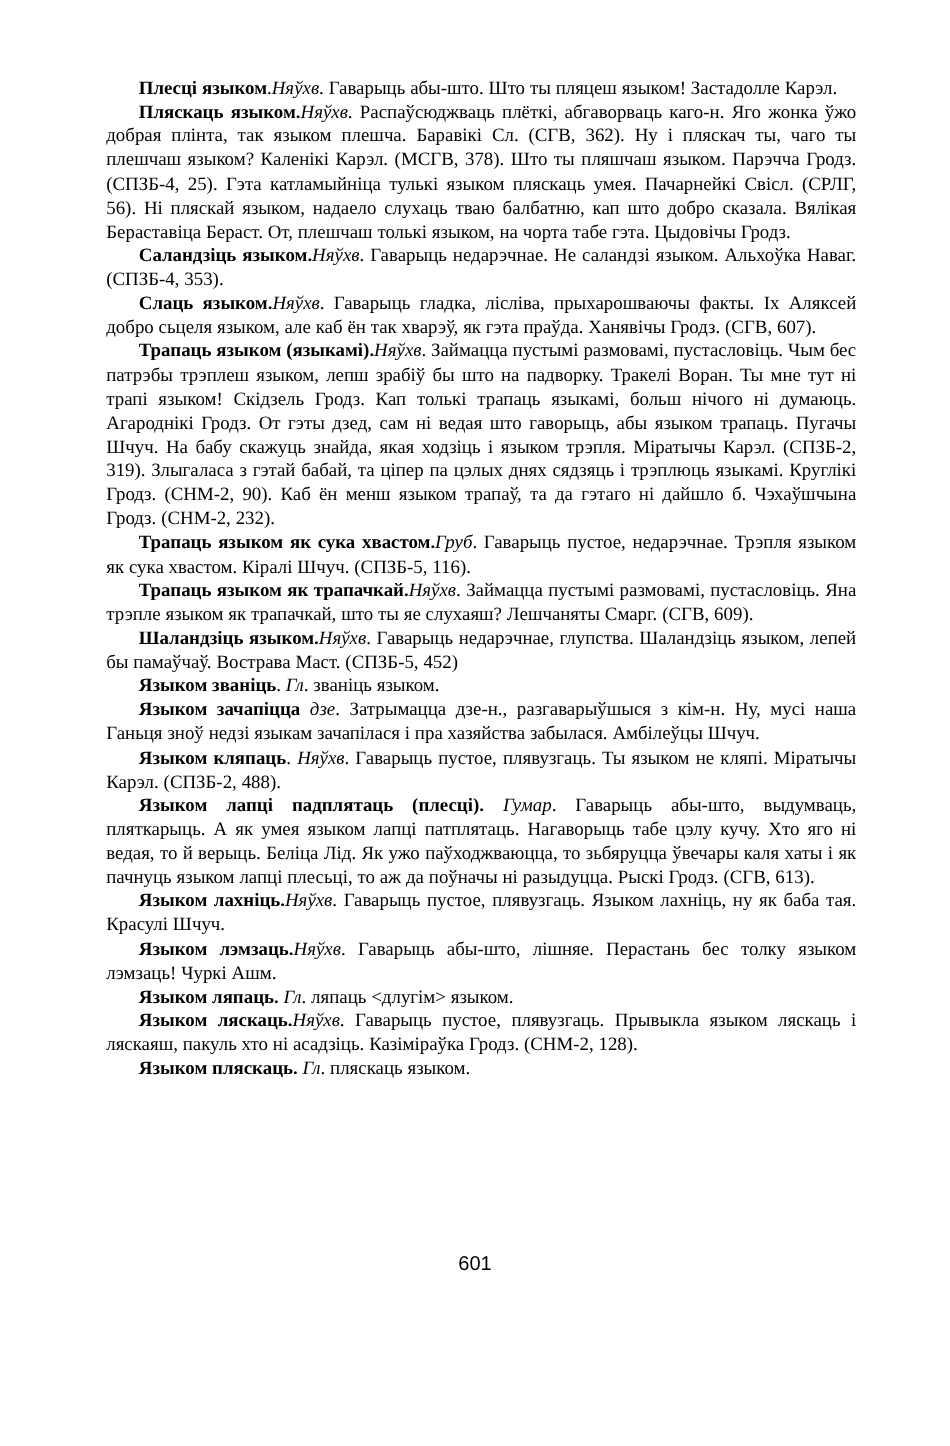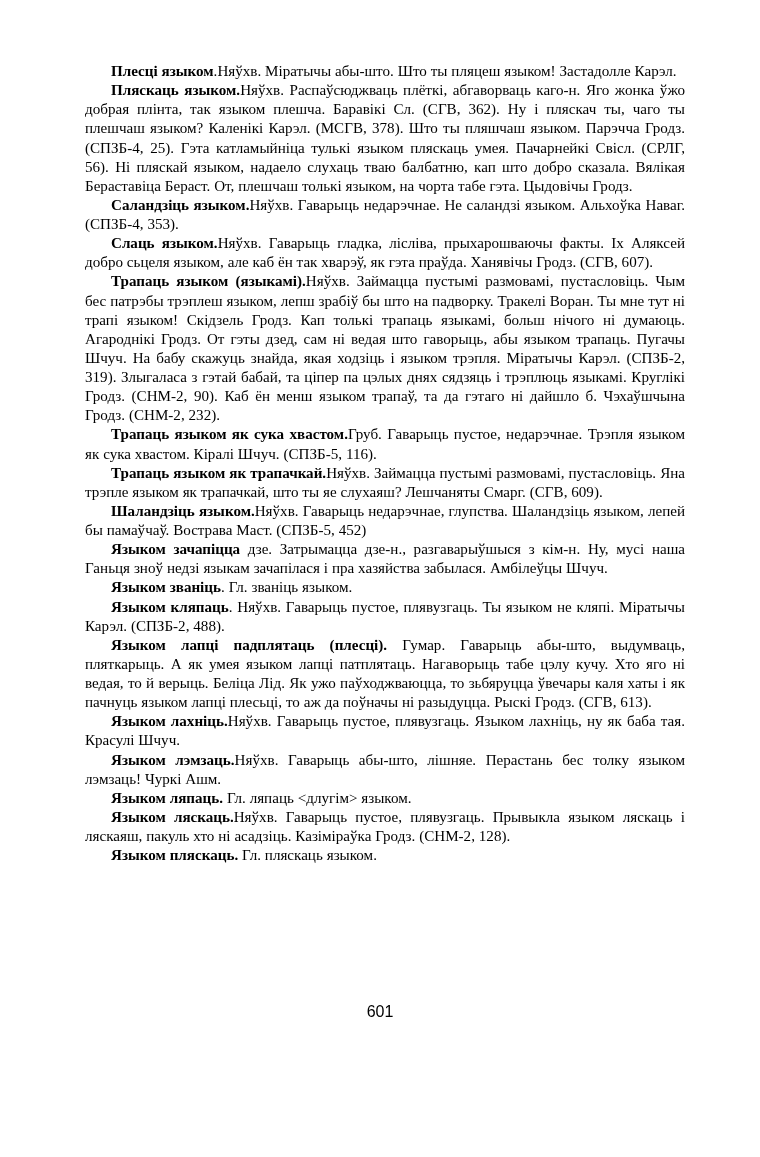--- a/index.html
+++ b/index.html
@@ -36,20 +36,21 @@
     hyphens: none;
     word-spacing: 0.1px;
   }
   .entry + .entry {
     margin-top: 0px;
   }
   .hw {
     font-weight: bold;
   }
   .lbl {
+    font-style: italic;
   }
   .ex {
   }
   .def {
     font-style: normal;
   }
   .src {
     font-style: normal;
     margin-top: 16px;
   }
@@ -61,30 +62,30 @@
     text-align: center;
     font-size: 16px;
     font-family: Liberation Sans, sans-serif;
   }
 </style>
 </head>
 <body>
 
 <div class="page">
   <div class="text-column" id="entries-root">
-      <p class="entry"><span class="hw">Плесці языком</span><span class="def">.</span><span class="lbl">Няўхв</span><span class="def">. Міратычы абы-што. </span><span class="ex">Што ты пляцеш языком!</span><span class="src"> Застадолле Карэл.</span></p>
+      <p class="entry"><span class="hw">Плесці языком</span><span class="def">.</span><span class="lbl">Няўхв</span><span class="def">. Гаварыць абы-што. </span><span class="ex">Што ты пляцеш языком!</span><span class="src"> Застадолле Карэл.</span></p>
       <p class="entry"><span class="hw">Пляскаць языком.</span><span class="lbl">Няўхв</span><span class="def">. Распаўсюджваць плёткі, абгаворваць каго-н. </span><span class="ex">Яго жонка ўжо добрая плінта, так языком плешча.</span><span class="src"> Баравікі Сл. (СГВ, 362). </span><span class="ex">Ну і пляскач ты, чаго ты плешчаш языком?</span><span class="src"> Каленікі Карэл. (МСГВ, 378). </span><span class="ex">Што ты пляшчаш языком.</span><span class="src"> Парэчча Гродз. (СПЗБ-4, 25). </span><span class="ex">Гэта катламыйніца тулькі языком пляскаць умея.</span><span class="src"> Пачарнейкі Свісл. (СРЛГ, 56). </span><span class="ex">Ні пляскай языком, надаело слухаць тваю балбатню, кап што добро сказала.</span><span class="src"> Вялікая Бераставіца Бераст. </span><span class="ex">От, плешчаш толькі языком, на чорта табе гэта.</span><span class="src"> Цыдовічы Гродз.</span></p>
       <p class="entry"><span class="hw">Саландзіць языком.</span><span class="lbl">Няўхв</span><span class="def">. Гаварыць недарэчнае. </span><span class="ex">Не саландзі языком.</span><span class="src"> Альхоўка Наваг. (СПЗБ-4, 353).</span></p>
       <p class="entry"><span class="hw">Слаць языком.</span><span class="lbl">Няўхв</span><span class="def">. Гаварыць гладка, лісліва, прыхарошваючы факты. </span><span class="ex">Іх Аляксей добро сьцеля языком, але каб ён так хварэў, як гэта праўда.</span><span class="src"> Ханявічы Гродз. (СГВ, 607).</span></p>
       <p class="entry"><span class="hw">Трапаць языком (языкамі).</span><span class="lbl">Няўхв</span><span class="def">. Займацца пустымі размовамі, пустасловіць. </span><span class="ex">Чым бес патрэбы трэплеш языком, лепш зрабіў бы што на падворку.</span><span class="src"> Тракелі Воран. </span><span class="ex">Ты мне тут ні трапі языком!</span><span class="src"> Скідзель Гродз. </span><span class="ex">Кап толькі трапаць языкамі, больш нічого ні думаюць.</span><span class="src"> Агароднікі Гродз. </span><span class="ex">От гэты дзед, сам ні ведая што гаворыць, абы языком трапаць.</span><span class="src"> Пугачы Шчуч. </span><span class="ex">На бабу скажуць знайда, якая ходзіць і языком трэпля.</span><span class="src"> Міратычы Карэл. (СПЗБ-2, 319). </span><span class="ex">Злыгаласа з гэтай бабай, та ціпер па цэлых днях сядзяць і трэплюць языкамі.</span><span class="src"> Круглікі Гродз. (СНМ-2, 90). </span><span class="ex">Каб ён менш языком трапаў, та да гэтаго ні дайшло б.</span><span class="src"> Чэхаўшчына Гродз. (СНМ-2, 232).</span></p>
       <p class="entry"><span class="hw">Трапаць языком як сука хвастом.</span><span class="lbl">Груб</span><span class="def">. Гаварыць пустое, недарэчнае. </span><span class="ex">Трэпля языком як сука хвастом.</span><span class="src"> Кіралі Шчуч. (СПЗБ-5, 116).</span></p>
       <p class="entry"><span class="hw">Трапаць языком як трапачкай.</span><span class="lbl">Няўхв</span><span class="def">. Займацца пустымі размовамі, пустасловіць. </span><span class="ex">Яна трэпле языком як трапачкай, што ты яе слухаяш?</span><span class="src"> Лешчаняты Смарг. (СГВ, 609).</span></p>
       <p class="entry"><span class="hw">Шаландзіць языком.</span><span class="lbl">Няўхв</span><span class="def">. Гаварыць недарэчнае, глупства. </span><span class="ex">Шаландзіць языком, лепей бы памаўчаў.</span><span class="src"> Вострава Маст. (СПЗБ-5, 452)</span></p>
+      <p class="entry"><span class="hw">Языком званіць</span><span class="def">. </span><span class="lbl">Гл</span><span class="def">. званіць языком.</span></p>
       <p class="entry"><span class="hw">Языком зачапіцца</span><span class="def"> </span><span class="lbl">дзе</span><span class="def">. Затрымацца дзе-н., разгаварыўшыся з кім-н. </span><span class="ex">Ну, мусі наша Ганьця зноў недзі языкам зачапілася і пра хазяйства забылася.</span><span class="src"> Амбілеўцы Шчуч.</span></p>
-      <p class="entry"><span class="hw">Языком званіць</span><span class="def">. </span><span class="lbl">Гл</span><span class="def">. званіць языком.</span></p>
       <p class="entry"><span class="hw">Языком кляпаць</span><span class="def">. </span><span class="lbl">Няўхв</span><span class="def">. Гаварыць пустое, плявузгаць. </span><span class="ex">Ты языком не кляпі.</span><span class="src"> Міратычы Карэл. (СПЗБ-2, 488).</span></p>
       <p class="entry"><span class="hw">Языком лапці падплятаць (плесці).</span><span class="def"> </span><span class="lbl">Гумар</span><span class="def">. Гаварыць абы-што, выдумваць, пляткарыць. </span><span class="ex">А як умея языком лапці патплятаць. Нагаворыць табе цэлу кучу. Хто яго ні ведая, то й верыць.</span><span class="src"> Беліца Лід. </span><span class="ex">Як ужо паўходжваюцца, то зьбяруцца ўвечары каля хаты і як пачнуць языком лапці плесьці, то аж да поўначы ні разыдуцца.</span><span class="src"> Рыскі Гродз. (СГВ, 613).</span></p>
       <p class="entry"><span class="hw">Языком лахніць.</span><span class="lbl">Няўхв</span><span class="def">. Гаварыць пустое, плявузгаць. </span><span class="ex">Языком лахніць, ну як баба тая.</span><span class="src"> Красулі Шчуч.</span></p>
       <p class="entry"><span class="hw">Языком лэмзаць.</span><span class="lbl">Няўхв</span><span class="def">. Гаварыць абы-што, лішняе. </span><span class="ex">Перастань бес толку языком лэмзаць!</span><span class="src"> Чуркі Ашм.</span></p>
       <p class="entry"><span class="hw">Языком ляпаць.</span><span class="def"> </span><span class="lbl">Гл</span><span class="def">. ляпаць &lt;длугім&gt; языком.</span></p>
       <p class="entry"><span class="hw">Языком ляскаць.</span><span class="lbl">Няўхв</span><span class="def">. Гаварыць пустое, плявузгаць. </span><span class="ex">Прывыкла языком ляскаць і ляскаяш, пакуль хто ні асадзіць.</span><span class="src"> Казіміраўка Гродз. (СНМ-2, 128).</span></p>
       <p class="entry"><span class="hw">Языком пляскаць.</span><span class="def">  </span><span class="lbl">Гл</span><span class="def">. пляскаць языком.</span></p>
     </div>
   <div class="page-number">601</div>
 </div>

